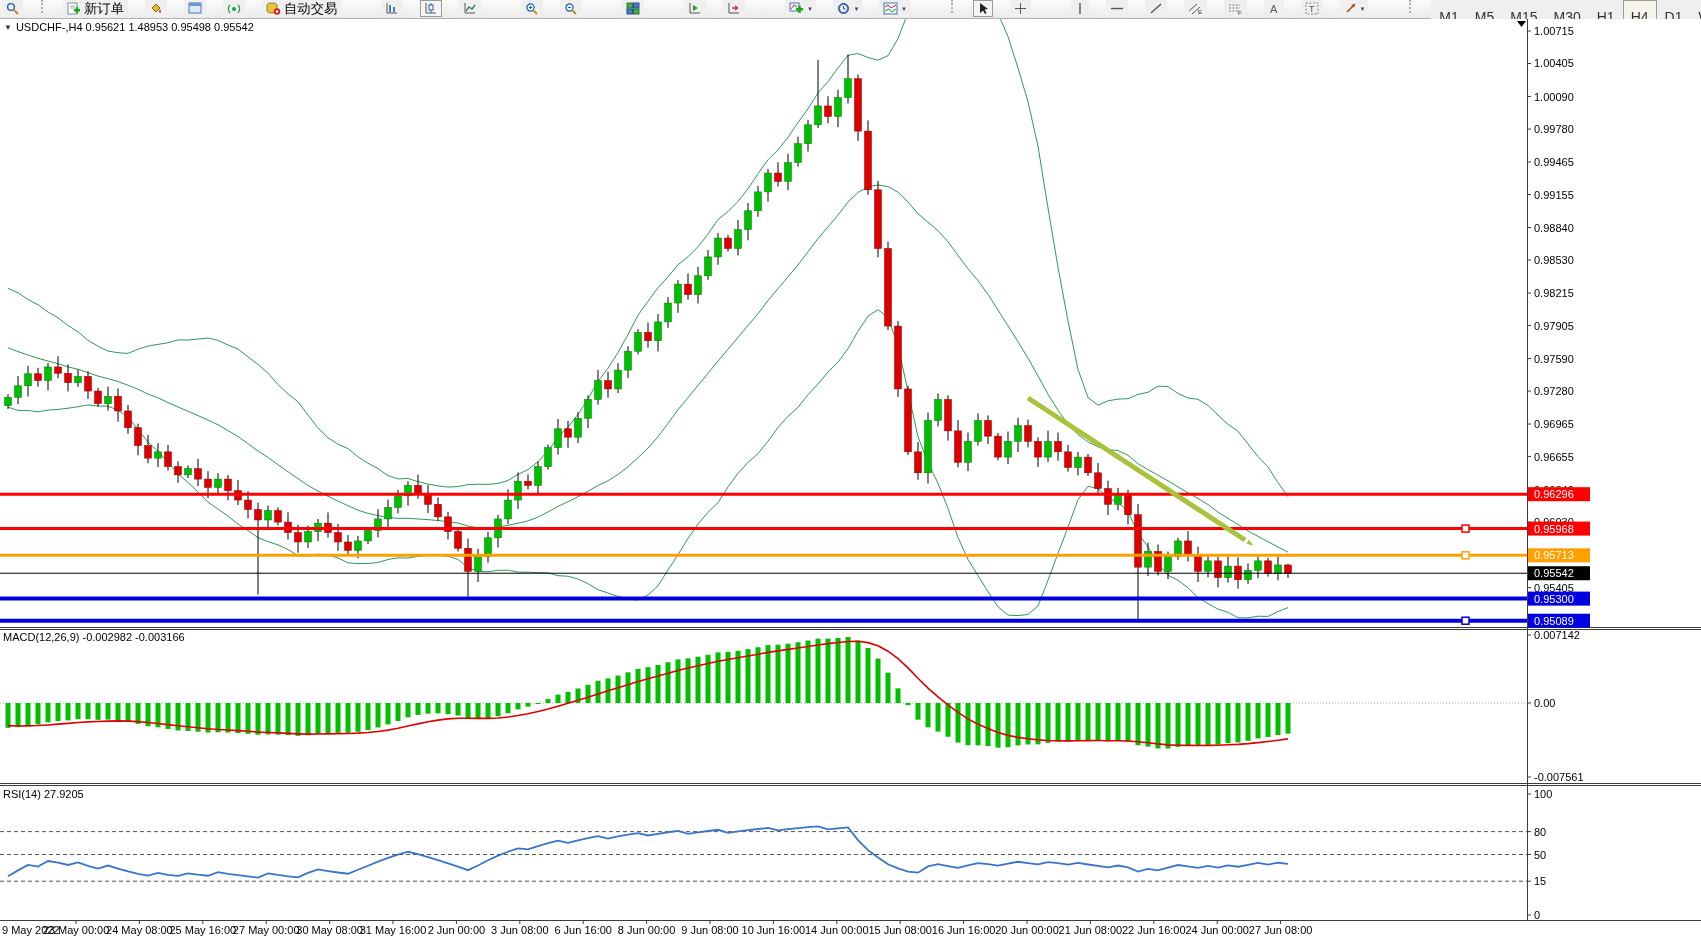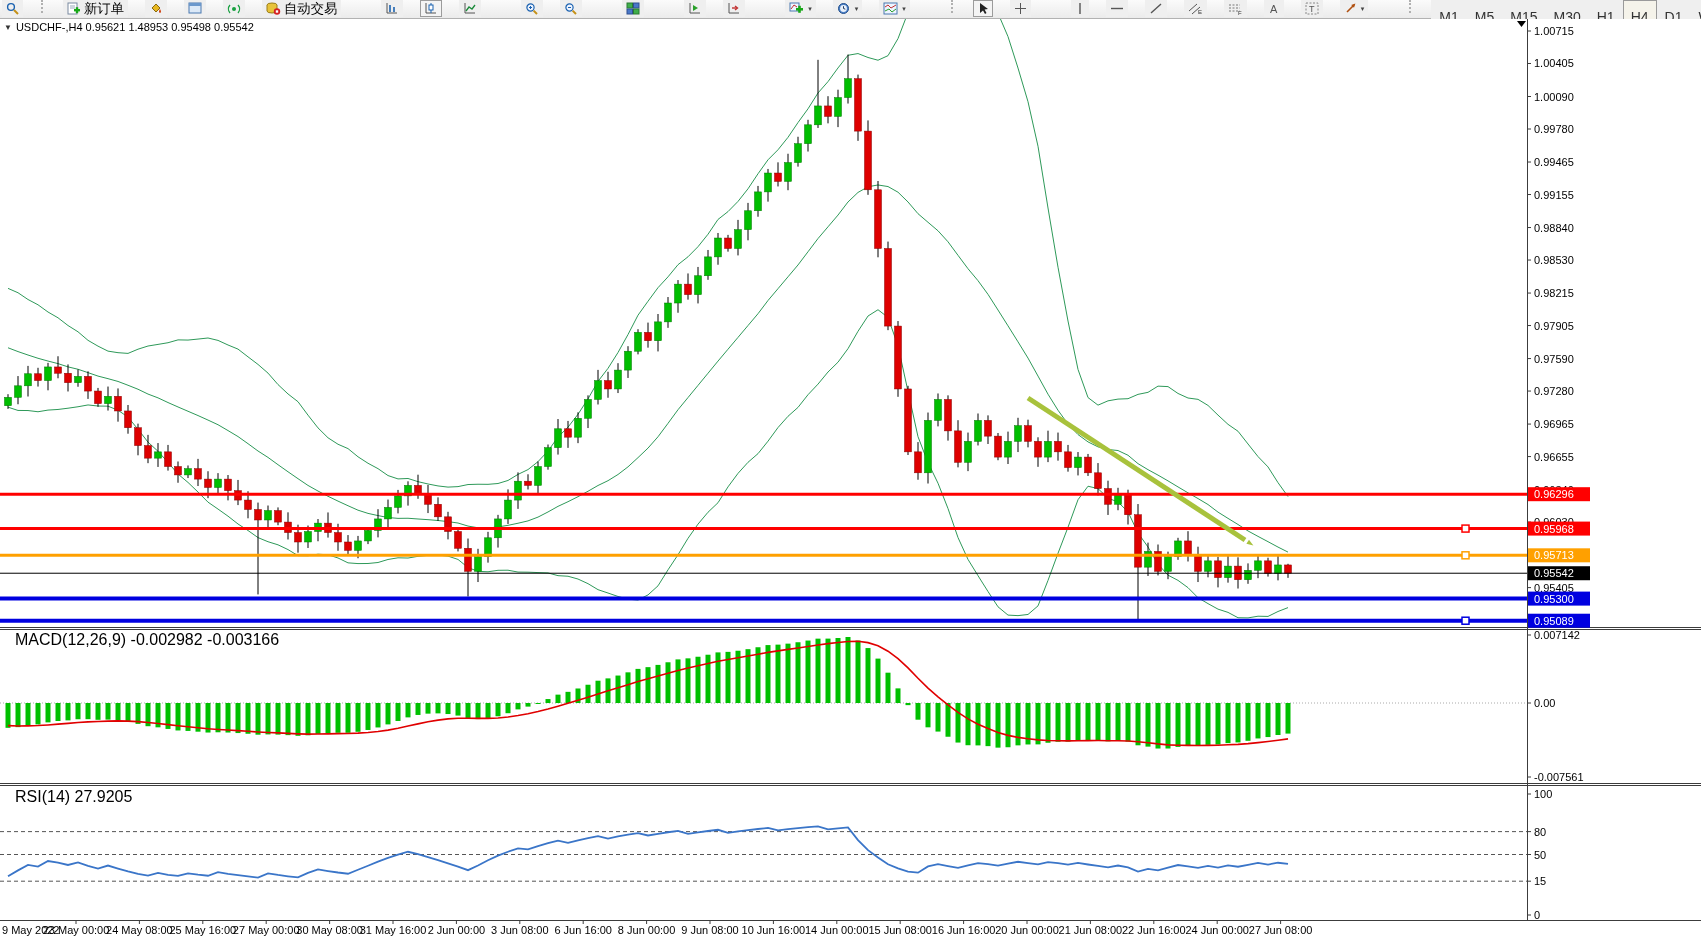--- a/index.html
+++ b/index.html
@@ -18,21 +18,21 @@
   .tf-btn{font-size:14px;color:#333;padding:8px 7px;border:1px solid transparent;}
   .tf-btn.active{background:#f5f3ea;border:1px solid #9a9a9a;}
   .toolbar-right{margin-left:auto;display:flex;align-items:center;gap:6px;padding-right:4px;}
   .chat-wrap{position:relative;}
   .badge{position:absolute;top:-4px;right:-7px;background:#e03423;color:#fff;font-size:9px;
     border-radius:7px;min-width:11px;height:11px;line-height:11px;text-align:center;padding:0 1px;}
   
   .symbol-header{position:absolute;top:21px;left:4px;font-size:11px;color:#000;
     display:flex;align-items:center;gap:4px;z-index:5;}
   .tri{font-size:8px;color:#333;}
-  .ind-label{position:absolute;left:3px;font-size:16px;color:#000;z-index:5;margin-left:12px;}
+  .ind-label{position:absolute;left:3px;font-size:11px;color:#000;z-index:5;}
   #chart-svg{position:absolute;top:19px;left:0;}
   text{font-family:"Liberation Sans",sans-serif;}
 </style>
 </head>
 <body>
 
 <div id="app">
 
   <div class="toolbar">
     <button class="tbtn">

